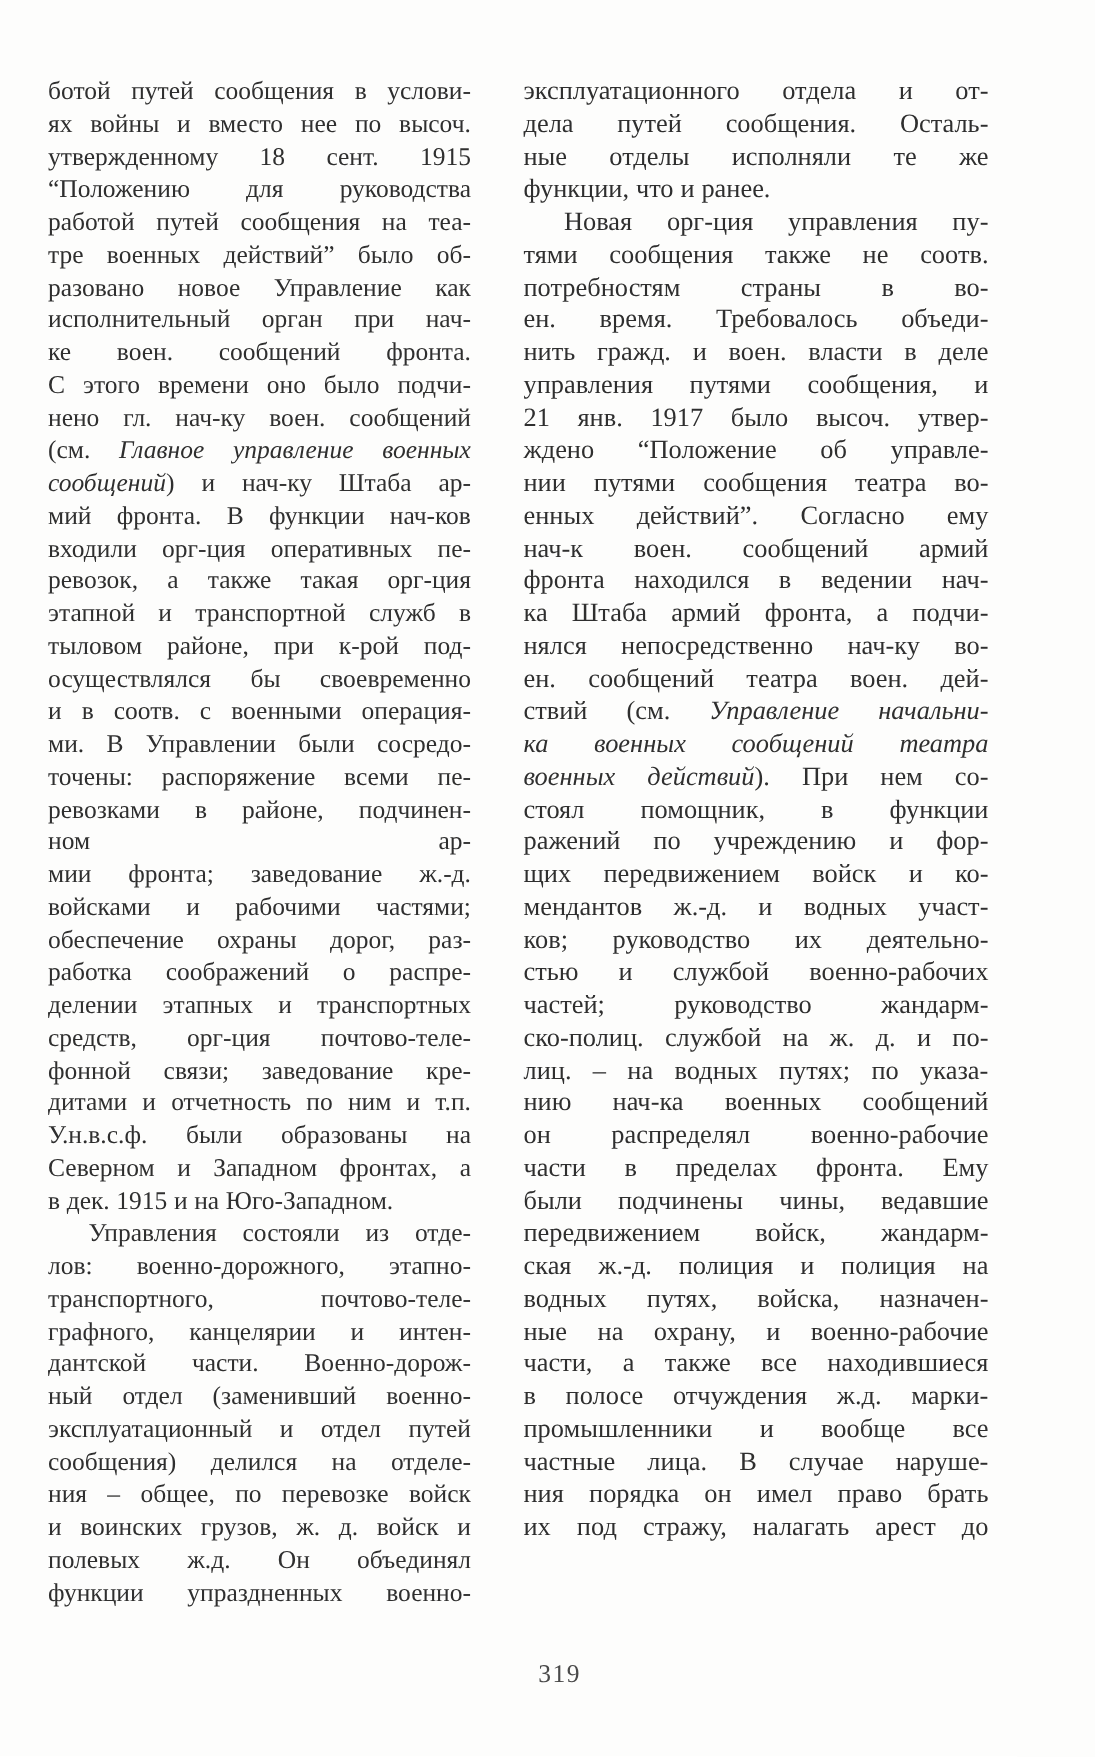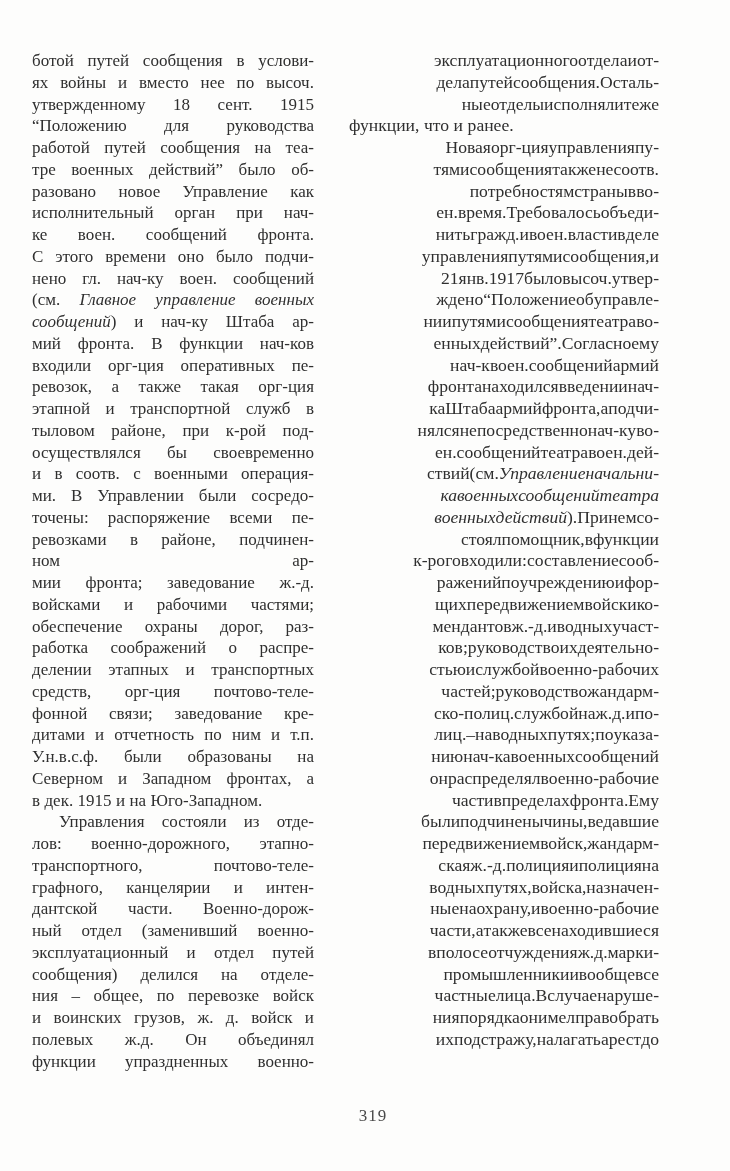--- a/index.html
+++ b/index.html
@@ -22,21 +22,21 @@
   }
   .col-left {
     left: 32px;
     width: 282px;
   }
   .col-right {
     left: 349px;
     width: 310px;
   }
   .col-left .line { font-size: 17px; }
-  .col-right .line { font-size: 17.6px; justify-content: flex-end; }
+  .col-right .line { font-size: 17.6px; }
   .line {
     display: flex;
     justify-content: space-between;
     align-items: baseline;
     height: 21.75px;
     line-height: 21.75px;
     box-sizing: border-box;
     white-space: nowrap;
   }
   .line.indent { padding-left: 27px; }
@@ -510,26 +510,20 @@
         <span class="word"><span class="rm">нем</span></span>
         <span class="word"><span class="rm">со-</span></span>
       </div>
       <div class="line">
         <span class="word"><span class="rm">стоял</span></span>
         <span class="word"><span class="rm">помощник,</span></span>
         <span class="word"><span class="rm">в</span></span>
         <span class="word"><span class="rm">функции</span></span>
       </div>
       <div class="line">
-        <span class="word"><span class="rm">к-рого</span></span>
-        <span class="word"><span class="rm">входили:</span></span>
-        <span class="word"><span class="rm">составление</span></span>
-        <span class="word"><span class="rm">сооб-</span></span>
-      </div>
-      <div class="line">
         <span class="word"><span class="rm">ражений</span></span>
         <span class="word"><span class="rm">по</span></span>
         <span class="word"><span class="rm">учреждению</span></span>
         <span class="word"><span class="rm">и</span></span>
         <span class="word"><span class="rm">фор-</span></span>
       </div>
       <div class="line">
         <span class="word"><span class="rm">щих</span></span>
         <span class="word"><span class="rm">передвижением</span></span>
         <span class="word"><span class="rm">войск</span></span>

